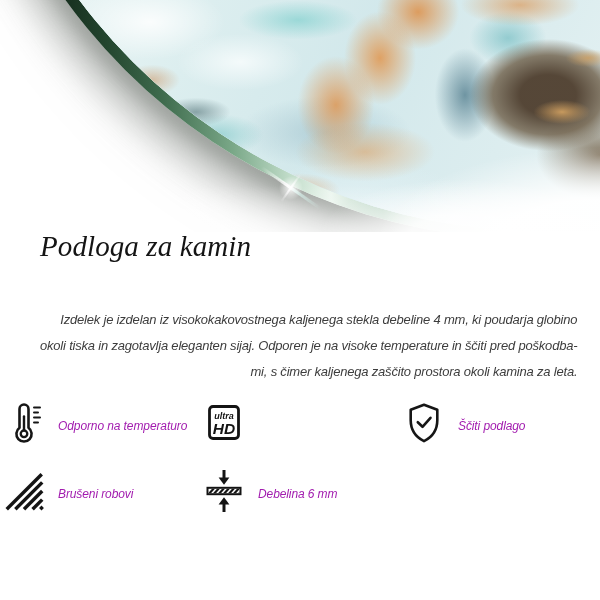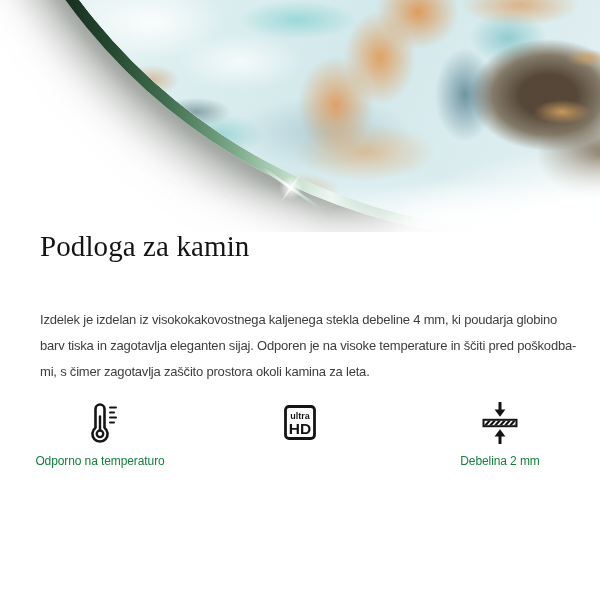--- a/index.html
+++ b/index.html
@@ -1,17 +1,17 @@
 <!DOCTYPE html>
 <html><head>
 <meta charset="utf-8">
 <style>
   html,body{margin:0;padding:0;background:#fff;}
   .page{position:relative;width:600px;height:600px;background:#ffffff;overflow:hidden;
-        font-family:"Liberation Sans","DejaVu Sans",sans-serif;}
+        font-family:"Liberation Sans","DejaVu Sans",sans-serif;font-style:italic;}
 
   
   .hero{position:absolute;left:0;top:0;width:600px;height:232px;overflow:hidden;background:#ffffff;}
   .glass-edge{position:absolute;left:-44px;top:-915px;width:1154px;height:1154px;border-radius:50%;
     background:linear-gradient(to right,#142a1b 8.5%,#23452e 13%,#3f6c4e 18%,#7aa888 24%,
       #c2ddca 29%,#ecf6ef 32.5%,#aecdb9 37%,#cfe2d5 43%,#e6efe8 50%,#f4f7f4 57%,#f8faf8 100%);
     box-shadow:-16px 20px 34px rgba(118,124,118,.45),-5px 9px 13px rgba(120,126,120,.32),
       0 26px 60px rgba(135,140,135,.3);}
   .glass-face{position:absolute;left:-36px;top:-923px;width:1154px;height:1154px;border-radius:50%;
     overflow:hidden;background:#ddeef0;}
@@ -50,29 +50,29 @@
   .sparkle .r2{width:34px;height:2.4px;transform:translate(-50%,-50%) rotate(-55deg);
     background:linear-gradient(90deg,rgba(255,255,255,0),rgba(255,255,255,.95),rgba(255,255,255,0));}
   .sparkle .glow{position:absolute;left:0;top:0;width:24px;height:24px;transform:translate(-50%,-50%);
     background:radial-gradient(circle,rgba(255,255,255,.95) 0%,rgba(255,255,255,0) 70%);}
 
   
   .title{position:absolute;left:40px;top:230px;margin:0;font-family:"Liberation Serif","DejaVu Serif",serif;
     font-weight:400;font-size:29px;line-height:32px;color:#141414;letter-spacing:.1px;}
   .title .tl{display:block;}
   .desc{position:absolute;left:40px;top:307px;font-size:13px;line-height:26px;
-    letter-spacing:-.2px;color:#3d3d3d;}
+    letter-spacing:-.2px;color:#3d3d3d;text-align:right;}
   .desc .dl{display:block;white-space:nowrap;}
 
   
   .features{position:absolute;left:0;top:399px;width:600px;display:grid;
     grid-template-columns:repeat(3,1fr);row-gap:20px;}
-  .feature{display:flex;flex-direction:column;align-items:center;}
+  .feature{display:flex;align-items:center;gap:10px;}
   .icon-box{width:48px;height:48px;display:flex;align-items:center;justify-content:center;}
-  .feature .label{margin-top:7px;font-size:12px;line-height:15px;color:#15803d;letter-spacing:-.1px;
+  .feature .label{margin-top:7px;font-size:12px;line-height:15px;color:#a21caf;letter-spacing:-.1px;
     text-align:center;white-space:nowrap;}
   .icon-box svg{display:block;}
   .icon-box text{font-family:"Liberation Sans","DejaVu Sans",sans-serif;}
 </style>
 </head>
 <body>
 
 <div class="page">
 
   <div class="hero">
@@ -87,22 +87,22 @@
       <div class="glow"></div>
     </div>
   </div>
 
   <h1 class="title">
     <span class="tl">Podloga za kamin</span>
   </h1>
 
   <div class="desc">
     <span class="dl">Izdelek je izdelan iz visokokakovostnega kaljenega stekla debeline 4 mm, ki poudarja globino</span>
-    <span class="dl">barv tiska in zagotavlja eleganten sijaj. Odporen je na visoke temperature in ščiti pred poškodba-</span>
-    <span class="dl">mi, s čimer zagotavlja zaščito prostora okoli kamina za leta.</span>
+    <span class="dl">okoli tiska in zagotavlja eleganten sijaj. Odporen je na visoke temperature in ščiti pred poškodba-</span>
+    <span class="dl">mi, s čimer kaljenega zaščito prostora okoli kamina za leta.</span>
   </div>
 
   <div class="features">
 
     <div class="feature">
       <div class="icon-box">
         <svg width="48" height="48" viewBox="0 0 48 48">
           <path d="M28.5,10 V28.8 a7.6,7.6 0 1 1 -9,0 V10 a4.5,4.5 0 0 1 9,0 Z" fill="none" stroke="#161616" stroke-width="2.6" stroke-linejoin="round"></path>
           <line x1="24" y1="17.5" x2="24" y2="30.5" stroke="#161616" stroke-width="2.4" stroke-linecap="round"></line>
           <circle cx="24" cy="34.8" r="3.3" fill="none" stroke="#161616" stroke-width="2.3"></circle>
@@ -115,38 +115,61 @@
     <div class="feature">
       <div class="icon-box">
         <svg width="48" height="48" viewBox="0 0 48 48">
           <rect x="9.5" y="7.5" width="29" height="32" rx="3.5" fill="none" stroke="#141414" stroke-width="2.8"></rect>
           <text x="24" y="20" text-anchor="middle" font-size="9" font-weight="bold" fill="#141414">ultra</text>
           <text x="24" y="34.5" text-anchor="middle" font-size="15.5" font-weight="bold" fill="#141414">HD</text>
         </svg>
       </div>
     </div>
 
+    <div class="feature">
+      <div class="icon-box">
+        <svg width="48" height="48" viewBox="0 0 48 48">
+          <path d="M24,5.8 L37.3,10.8 V21.2 C37.3,31.6 31.8,38.2 24,42.2 C16.2,38.2 10.7,31.6 10.7,21.2 V10.8 Z" fill="none" stroke="#161616" stroke-width="2.6" stroke-linejoin="round"></path>
+          <path d="M17.8,23.2 L22.5,27.8 L30.5,18.8" fill="none" stroke="#161616" stroke-width="2.6" stroke-linecap="round" stroke-linejoin="round"></path>
+        </svg>
+      </div>
+      <div class="label">Ščiti podlago</div>
+    </div>
 
 
+    <div class="feature">
+      <div class="icon-box">
+        <svg width="46" height="46" viewBox="0 0 48 48">
+          <g stroke="#141414" stroke-width="3.6" fill="none">
+            <path d="M6,43 L42.5,6.5"></path>
+            <path d="M15,43 L43,15"></path>
+            <path d="M24,43 L43,24"></path>
+            <path d="M33,43 L43,33"></path>
+            <path d="M41,43 L43.5,40.5"></path>
+          </g>
+        </svg>
+      </div>
+      <div class="label">Brušeni robovi</div>
+    </div>
 
     <div class="feature">
       <div class="icon-box">
         <svg width="48" height="48" viewBox="0 0 48 48">
           <defs>
             <clipPath id="barclip">
                 <rect x="8.6" y="21.8" width="30.8" height="4.4"></rect>
               </clipPath>
           </defs>
           <line x1="24" y1="3" x2="24" y2="11.5" stroke="#141414" stroke-width="3"></line>
           <polygon points="18.6,10.5 29.4,10.5 24,17.8" fill="#141414"></polygon>
           <line x1="24" y1="45" x2="24" y2="36.5" stroke="#141414" stroke-width="3"></line>
           <polygon points="18.6,37.5 29.4,37.5 24,30.2" fill="#141414"></polygon>
           <rect x="7.5" y="20.8" width="33" height="6.4" fill="#ffffff" stroke="#141414" stroke-width="2"></rect>
           <g stroke="#141414" stroke-width="2.2" clip-path="url(#barclip)">
             <path d="M7,29 L16,19 M12,29 L21,19 M17,29 L26,19 M22,29 L31,19 M27,29 L36,19 M32,29 L41,19 M37,29 L46,19"></path>
           </g>
         </svg>
       </div>
-      <div class="label">Debelina 2 mm</div>
+      <div class="label">Debelina 6 mm</div>
     </div>
 
   </div>
 </div>
 
 </body></html>

